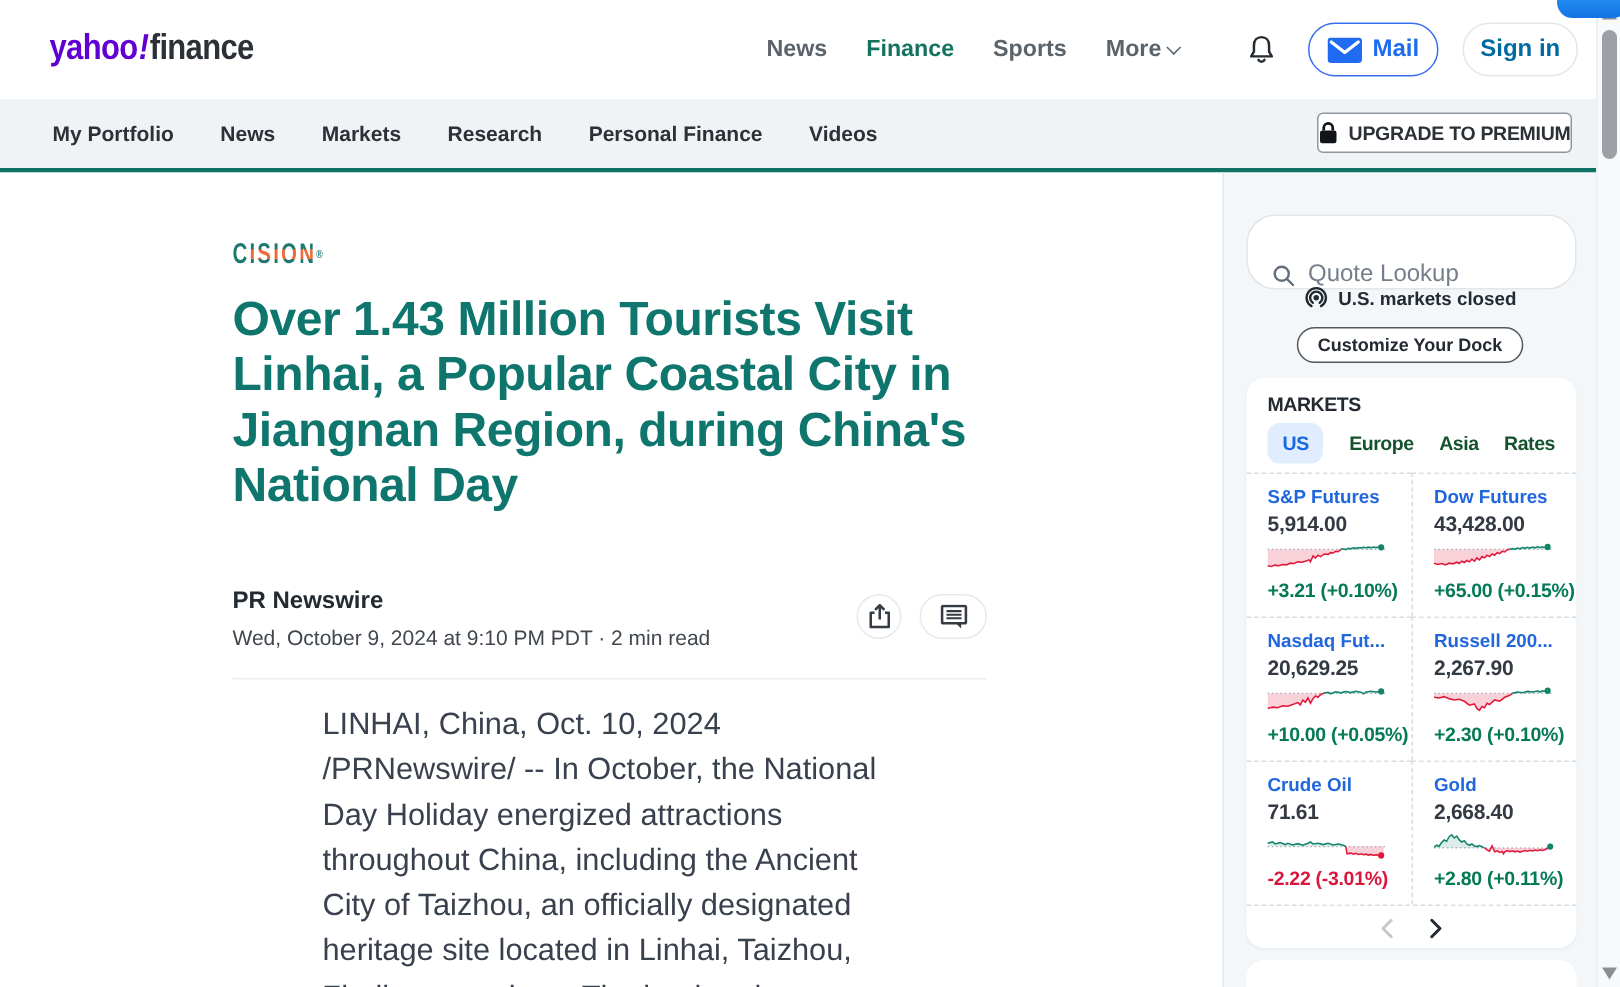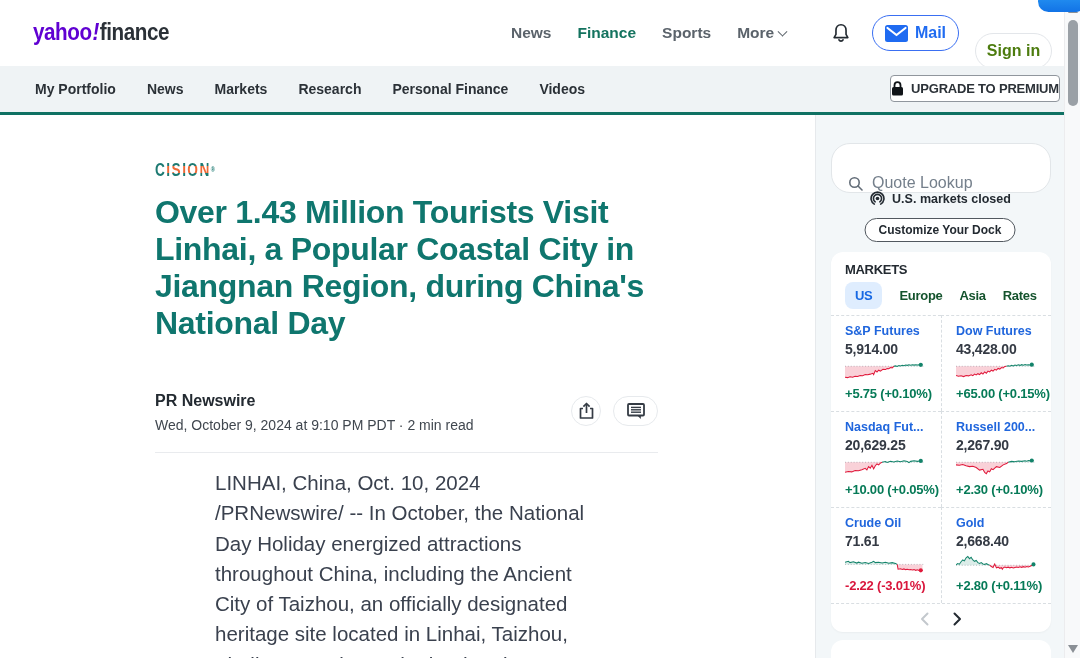--- a/index.html
+++ b/index.html
@@ -18,27 +18,27 @@
   .searchbar input::placeholder { color:#7d8590; opacity:1; }
   .search-btn { position:absolute; right:0; top:0; width:72px; height:40px; background:#0d7363; border:none; border-radius:20px; cursor:pointer; display:flex; align-items:center; justify-content:center; }
   .topnav { position:absolute; left:511px; top:0; height:66px; display:flex; align-items:center; gap:26px; }
   .topnav .item { font-size:15.5px; font-weight:700; color:#5b636b; cursor:pointer; white-space:nowrap; }
   .topnav .item.active { color:#14735f; }
   .topnav .more { display:flex; align-items:center; gap:5px; }
   .chev { width:7px; height:7px; border-right:1.8px solid #5b636b; border-bottom:1.8px solid #5b636b; transform:rotate(45deg) translate(-2px,-2px); display:inline-block; margin-top:2px; }
   .bell { position:absolute; left:830px; top:22px; width:22px; height:22px; cursor:pointer; }
   .mail-btn { position:absolute; left:872px; top:15px; width:87px; height:36px; border:1px solid #3a6ff2; border-radius:18px; background:#fff; display:flex; align-items:center; justify-content:center; gap:7px; cursor:pointer; }
   .mail-btn span { color:#1f6bf1; font-size:16px; font-weight:700; }
-  .signin-btn { position:absolute; left:975px; top:33px; width:77px; height:36px; border:1px solid #e3e6ea; border-radius:18px; background:#fff; font-size:16px; font-weight:700; color:#4d7c0f; cursor:pointer; font-family:inherit; }
+  .signin-btn { position:absolute; left:975px; top:15px; width:77px; height:36px; border:1px solid #e3e6ea; border-radius:18px; background:#fff; font-size:16px; font-weight:700; color:#0369a1; cursor:pointer; font-family:inherit; }
 
   
   .subnav { position:absolute; top:66px; left:0; width:1064px; height:49px; background:#eff3f5; border-bottom:3px solid #0f7163; }
   .subnav-items { position:absolute; left:35px; top:0; height:46px; display:flex; align-items:center; gap:31px; }
   .subnav-items .item { font-size:14px; font-weight:700; color:#2b3137; cursor:pointer; white-space:nowrap; }
-  .premium-btn { position:absolute; left:878px; top:9px; width:170px; height:27px; background:#fff; border:1px solid #90969d; border-radius:4px; display:flex; align-items:center; justify-content:center; gap:7px; cursor:pointer;margin-left:12px; }
+  .premium-btn { position:absolute; left:878px; top:9px; width:170px; height:27px; background:#fff; border:1px solid #90969d; border-radius:4px; display:flex; align-items:center; justify-content:center; gap:7px; cursor:pointer; }
   .premium-btn span { font-size:13px; font-weight:800; color:#2b3137; letter-spacing:-0.2px; white-space:nowrap; }
 
   
   .main { position:absolute; top:115px; left:0; width:815px; height:543px; background:#fff; overflow:hidden; }
   .article { position:absolute; left:155px; top:0; width:560px; }
   .cision { margin-top:46px; font-size:19px; font-weight:800; letter-spacing:2px; line-height:17px; display:inline-block; transform:scaleX(0.72); transform-origin:left center; }
   .cision .c { color:#1d7a72; }
   .cision .ision { background:linear-gradient(180deg,#1d7a72 0%,#1d7a72 34%,#ee6a37 34%,#ee6a37 66%,#1d7a72 66%); -webkit-background-clip:text; background-clip:text; color:transparent; }
   .cision .tm { font-size:8px; color:#1d7a72; vertical-align:top; letter-spacing:0; }
   .headline { margin-top:14px; width:520px; font-size:32px; line-height:37px; font-weight:800; color:#0f766e; letter-spacing:-0.3px; }
@@ -217,21 +217,21 @@
             <div class="tname">S&amp;P Futures</div>
             <div class="tprice">5,914.00</div>
             <svg class="tspark" viewBox="0 0 95 24" preserveAspectRatio="none">
               <line x1="0" x2="93" y1="6" y2="6" stroke="#aab1b8" stroke-width="0.9" stroke-dasharray="1.2 2.2"></line>
               <path d="M0,18.5 L3,19 6,18 9,18.5 12,17.5 15,17.8 18,16.5 21,16.8 24,15.5 27,15.8 30,15 33,14 34,15.5 36,11 38,12.5 40,10.5 42,11.5 45,9.5 48,9.8 50,8.5 52,8.8 54,7.5 56,7.8 58,6 L58,6 L0,6 Z" fill="rgba(224,25,59,0.20)" stroke="none"></path>
               <path d="M0,18.5 L3,19 6,18 9,18.5 12,17.5 15,17.8 18,16.5 21,16.8 24,15.5 27,15.8 30,15 33,14 34,15.5 36,11 38,12.5 40,10.5 42,11.5 45,9.5 48,9.8 50,8.5 52,8.8 54,7.5 56,7.8 58,6" fill="none" stroke="#e0193b" stroke-width="1.2"></path>
               <path d="M58,6 L60,5.6 62,6.2 64,5.2 66,5.6 68,4.8 70,5.4 72,4.6 74,5 76,4.4 78,4.8 80,4.3 82,4.7 84,4.2 86,4.6 88,4.2 90,4.5 92,4.3 L92,6 L58,6 Z" fill="rgba(19,131,106,0.15)" stroke="none"></path>
               <path d="M58,6 L60,5.6 62,6.2 64,5.2 66,5.6 68,4.8 70,5.4 72,4.6 74,5 76,4.4 78,4.8 80,4.3 82,4.7 84,4.2 86,4.6 88,4.2 90,4.5 92,4.3" fill="none" stroke="#13836a" stroke-width="1.2"></path>
               <circle cx="90" cy="4.4" r="2.4" fill="#13836a"></circle>
             </svg>
-            <div class="tchange up">+5.75 (+0.10%)</div>
+            <div class="tchange up">+3.21 (+0.10%)</div>
           </div>
           <div class="tile rightcol">
             <div class="tname">Dow Futures</div>
             <div class="tprice">43,428.00</div>
             <svg class="tspark" viewBox="0 0 95 24" preserveAspectRatio="none">
               <line x1="0" x2="93" y1="6" y2="6" stroke="#aab1b8" stroke-width="0.9" stroke-dasharray="1.2 2.2"></line>
               <path d="M0,16.5 L3,17.5 6,16.8 9,17.8 12,16.5 15,17 18,15.8 20,16.8 22,15 24,16 26,14.5 28,15.5 30,13.5 32,15 34,12.5 36,14 38,11.5 40,12.5 42,10.5 44,11.5 46,9.5 48,10.5 50,8.5 52,9.2 54,7.5 56,8 58,6.2 60,6 L60,6 L0,6 Z" fill="rgba(224,25,59,0.20)" stroke="none"></path>
               <path d="M0,16.5 L3,17.5 6,16.8 9,17.8 12,16.5 15,17 18,15.8 20,16.8 22,15 24,16 26,14.5 28,15.5 30,13.5 32,15 34,12.5 36,14 38,11.5 40,12.5 42,10.5 44,11.5 46,9.5 48,10.5 50,8.5 52,9.2 54,7.5 56,8 58,6.2 60,6" fill="none" stroke="#e0193b" stroke-width="1.2"></path>
               <path d="M60,6 L62,5.4 64,6 66,5 68,5.6 70,4.6 72,5.2 74,4.4 76,5 78,4.2 80,4.8 82,4 84,4.6 86,4.2 88,4.6 90,4 92,4.4 L92,6 L60,6 Z" fill="rgba(19,131,106,0.15)" stroke="none"></path>
               <path d="M60,6 L62,5.4 64,6 66,5 68,5.6 70,4.6 72,5.2 74,4.4 76,5 78,4.2 80,4.8 82,4 84,4.6 86,4.2 88,4.6 90,4 92,4.4" fill="none" stroke="#13836a" stroke-width="1.2"></path>

